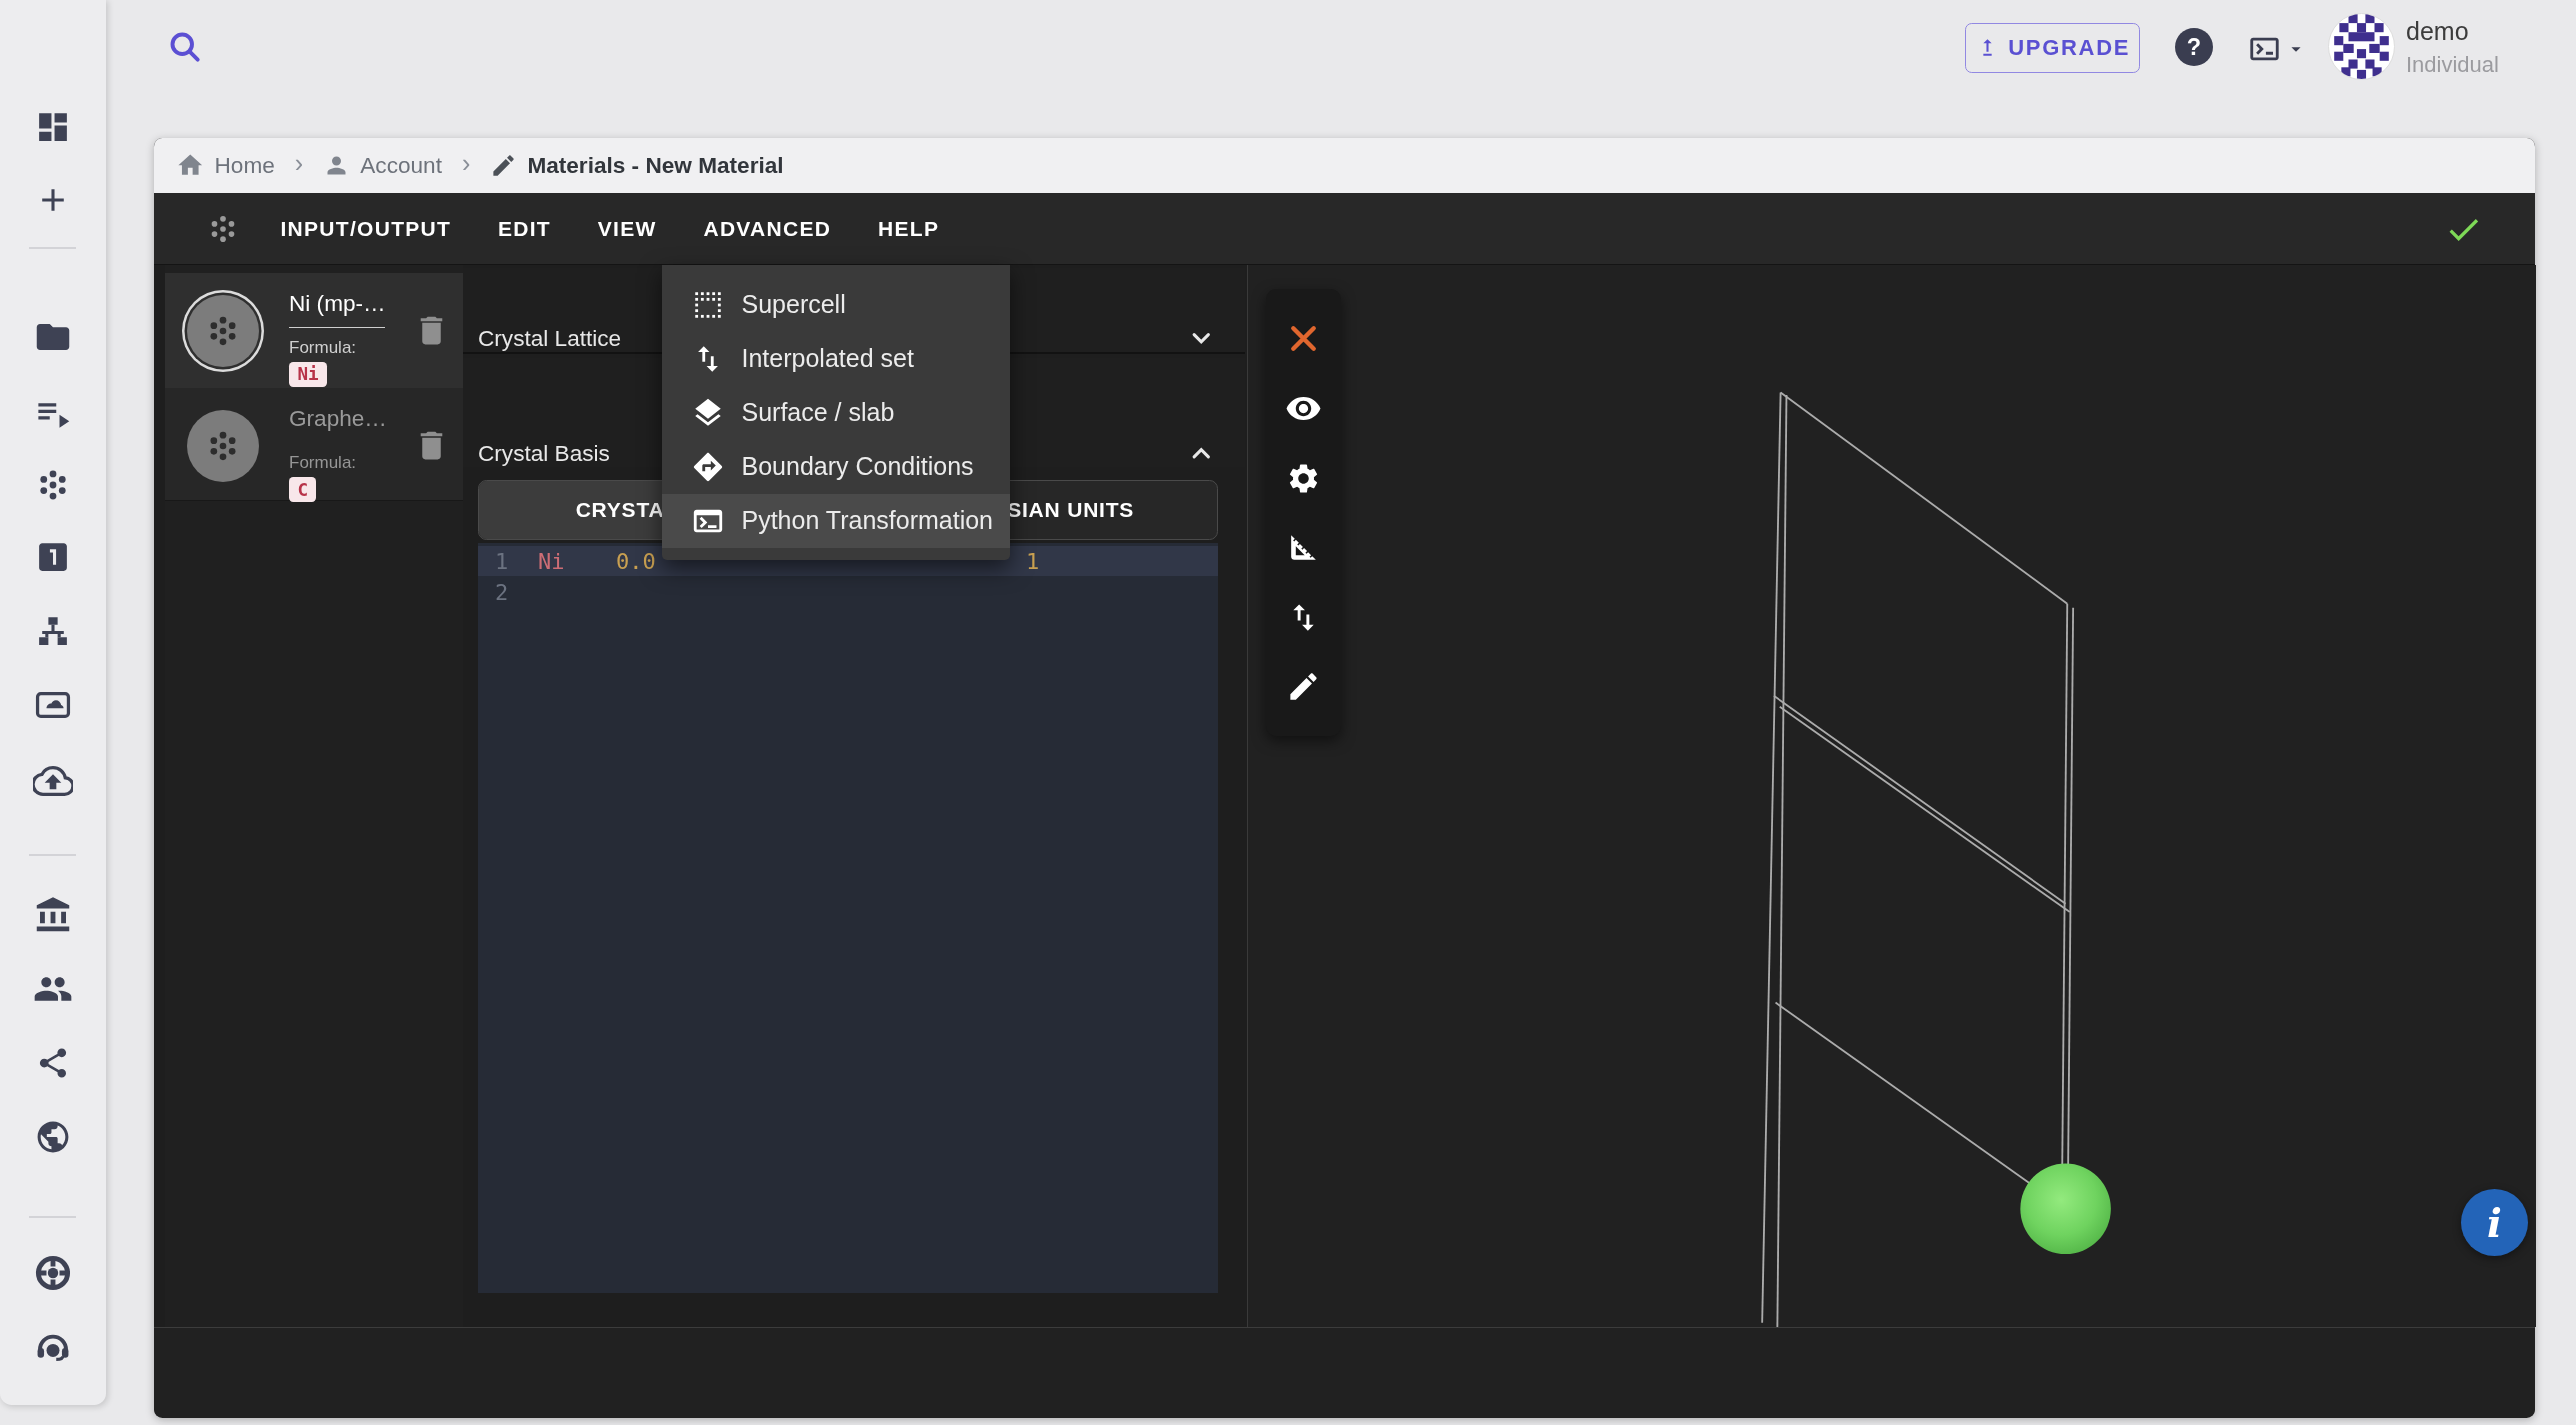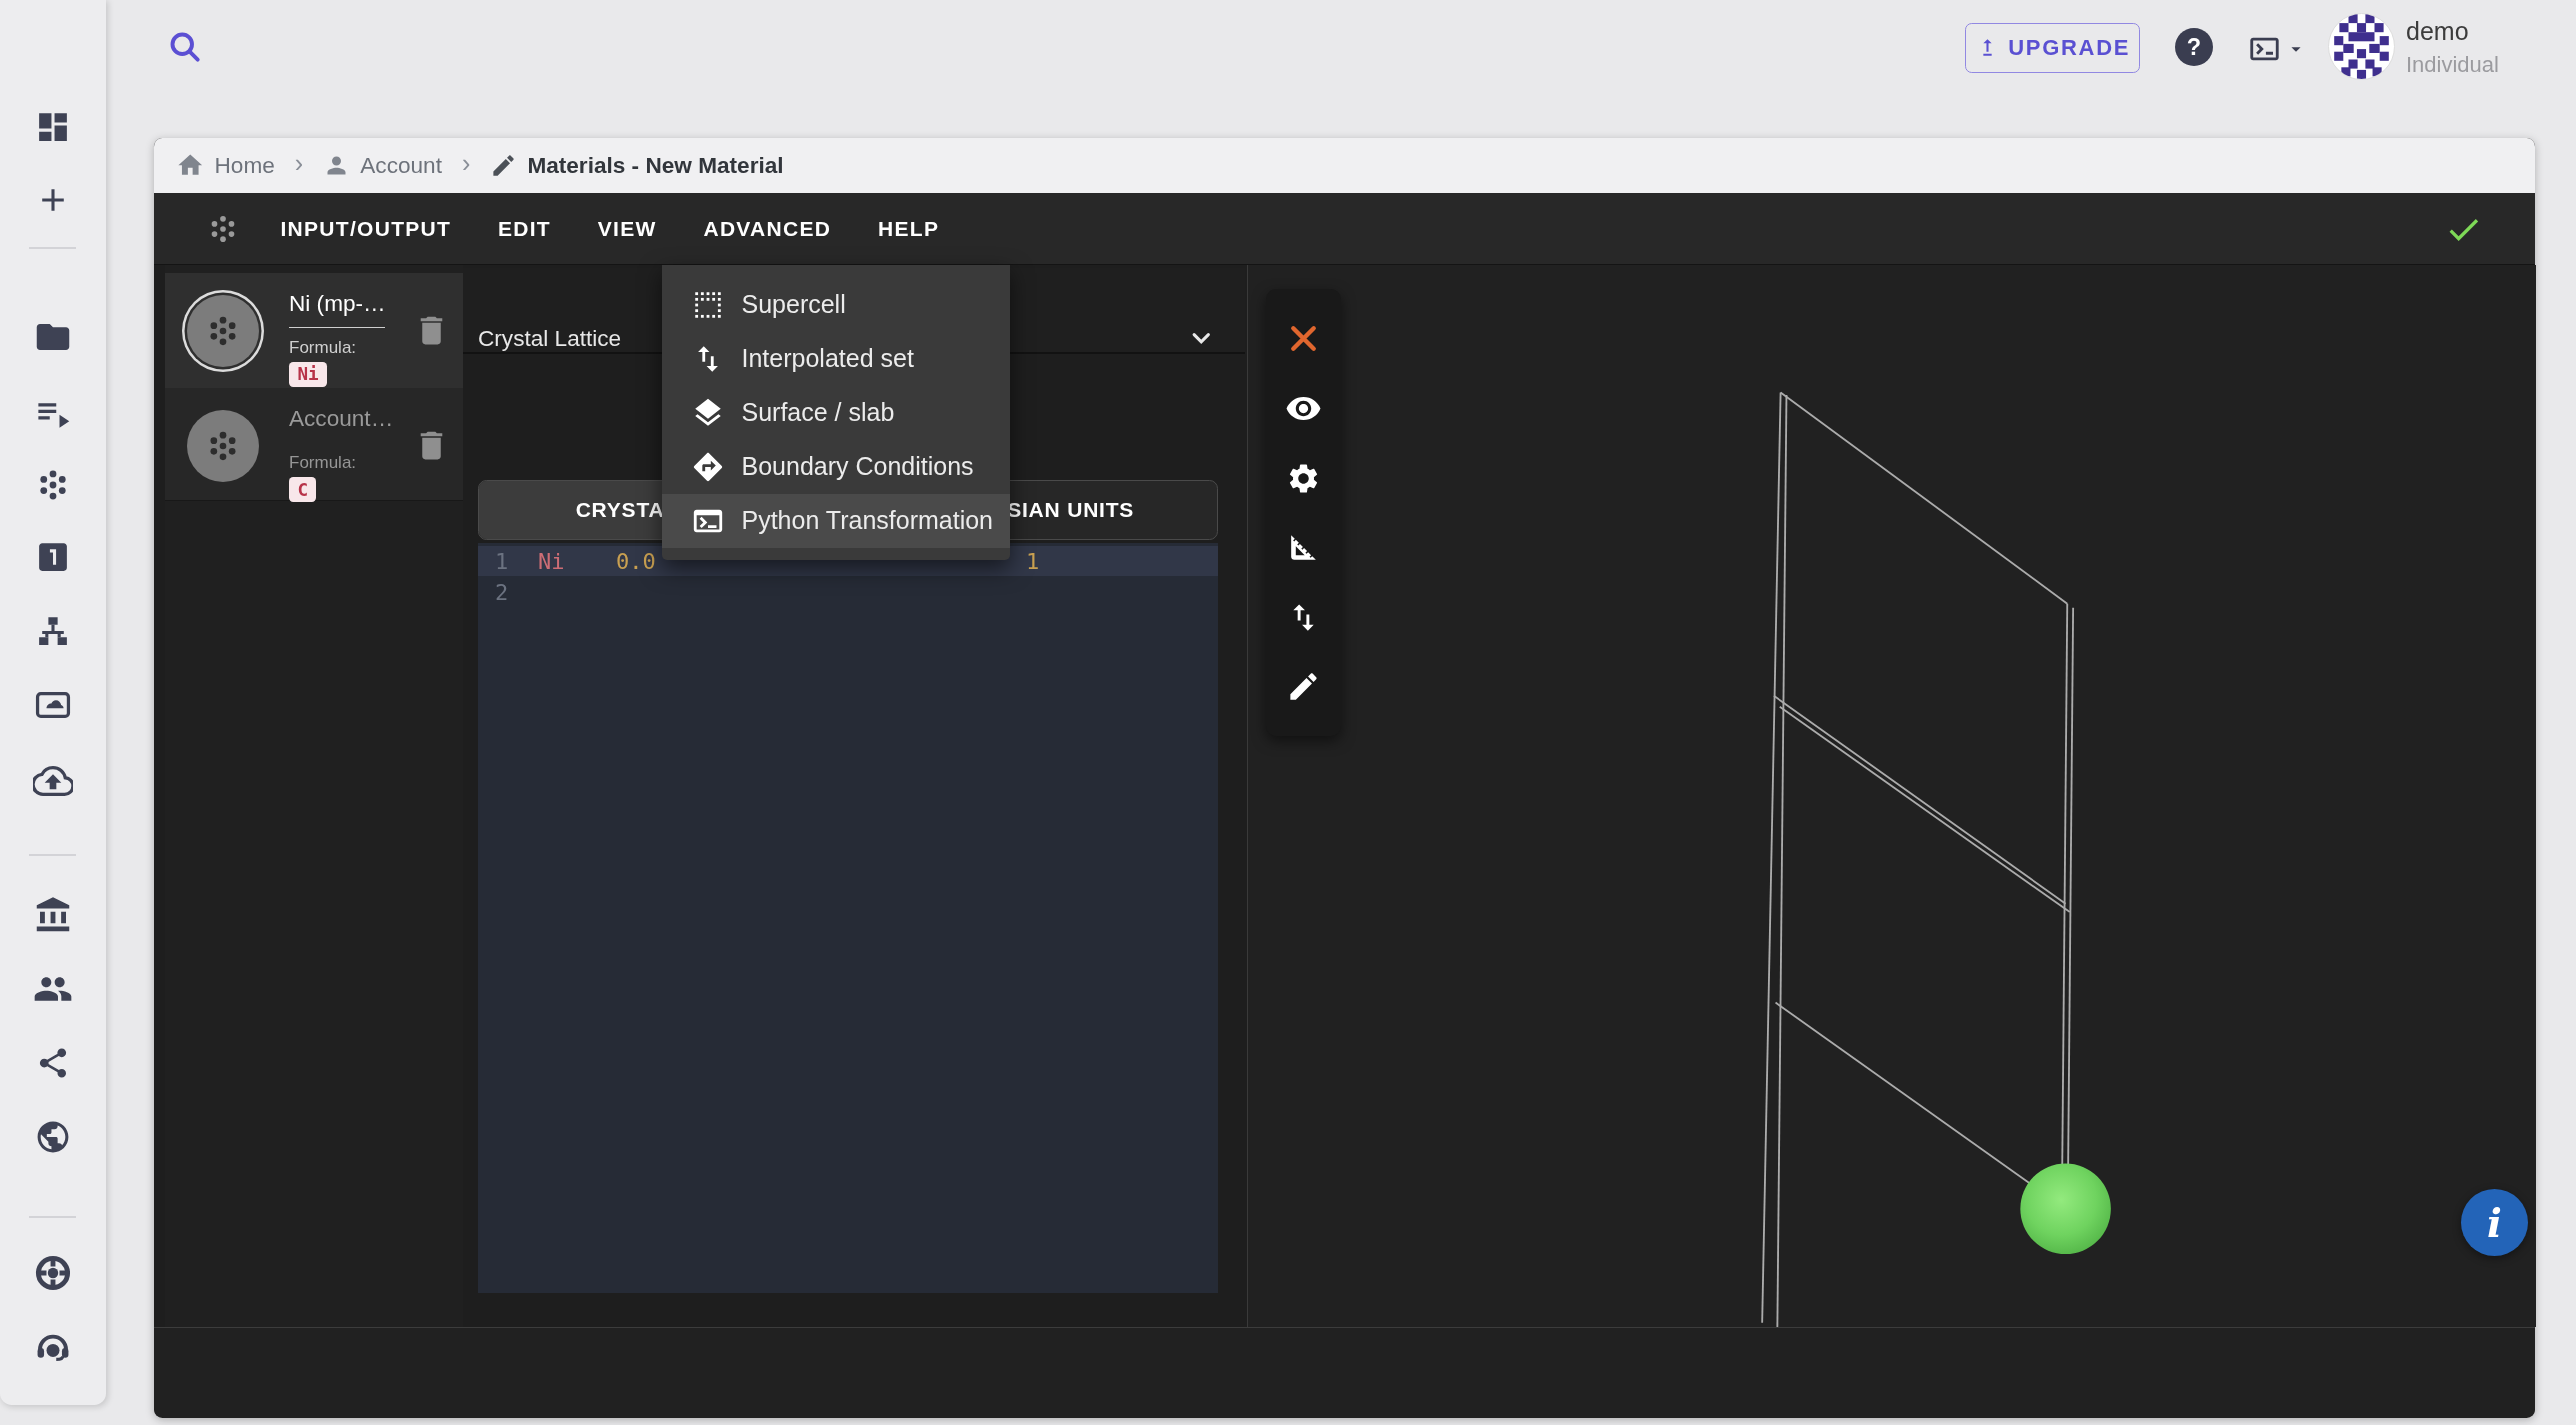--- a/index.html
+++ b/index.html
@@ -345,36 +345,42 @@
             <svg width="40" height="40" viewBox="0 0 24 24" fill="#2d2d2d">
                 <circle cx="12" cy="5.5" r="2"></circle>
                 <circle cx="17.5" cy="8.8" r="2"></circle>
                 <circle cx="17.5" cy="15.2" r="2"></circle>
                 <circle cx="12" cy="18.5" r="2"></circle>
                 <circle cx="6.5" cy="15.2" r="2"></circle>
                 <circle cx="6.5" cy="8.8" r="2"></circle>
                 <circle cx="12" cy="12" r="2"></circle>
               </svg>
           </div>
-          <div class="mat-title">Account…</div>
+          <div class="mat-title">Graphe…</div>
           <div class="mat-formula-label">Formula:</div>
           <div class="mat-chip">C</div>
           <div class="mat-trash">
             <svg width="37" height="37" viewBox="0 0 24 24" fill="#8f8f8f">
                 <path d="M6 19c0 1.1.9 2 2 2h8c1.1 0 2-.9 2-2V7H6v12zM19 4h-3.5l-1-1h-5l-1 1H5v2h14V4z"></path>
               </svg>
           </div>
         </div>
       </div>
 
       <div class="mid-panel">
         <div class="sec-header sec-lattice">
           <span class="sec-title">Crystal Lattice</span>
           <svg width="28.5" height="28.5" viewBox="0 0 24 24">
               <path d="M6 9l6 6 6-6" fill="none" stroke="#e8e8e8" stroke-width="2.6" stroke-linecap="round"></path>
+            </svg>
+        </div>
+        <div class="sec-header sec-basis">
+          <span class="sec-title">Crystal Basis</span>
+          <svg width="28.5" height="28.5" viewBox="0 0 24 24">
+              <path d="M6 15l6-6 6 6" fill="none" stroke="#e8e8e8" stroke-width="2.6" stroke-linecap="round"></path>
             </svg>
         </div>
         <div class="tabbar">
           <div class="tab sel">CRYSTAL UNITS</div>
           <div class="tab">CARTESIAN UNITS</div>
         </div>
         <div class="editor">
           <div class="code-line active" style="top:3.4px;">
             <span class="ln">1</span>
             <span class="tok" style="left:60px;color:#cd6d75;">Ni</span>

